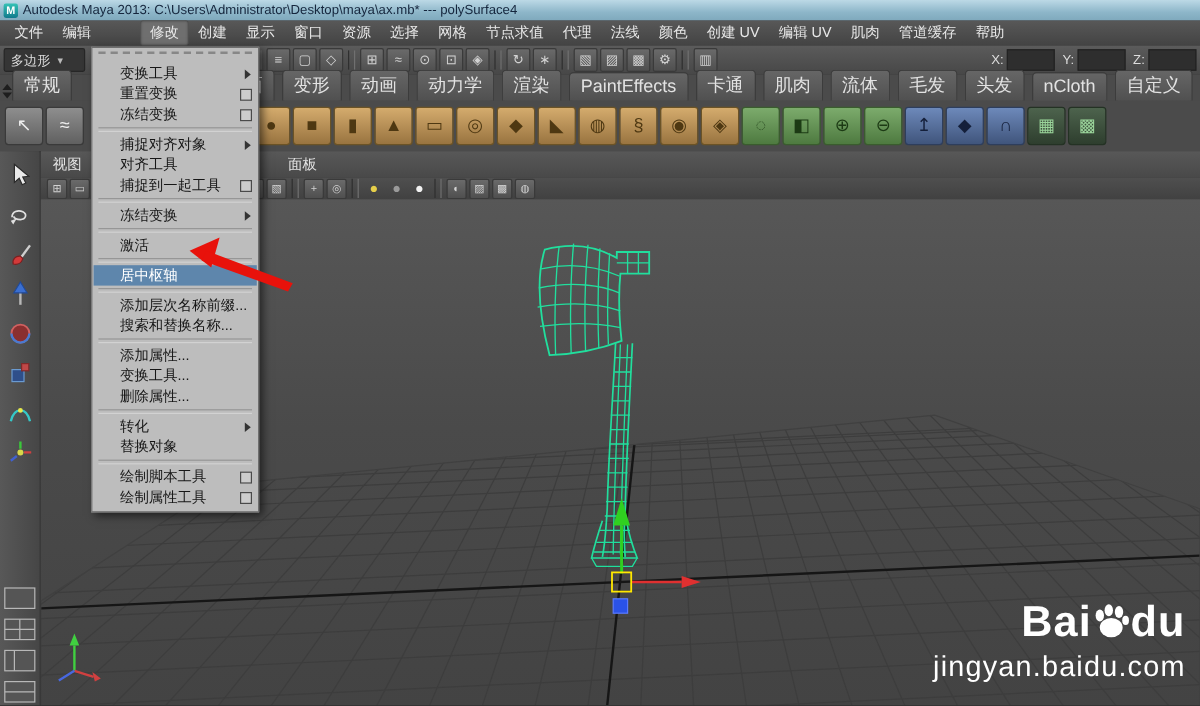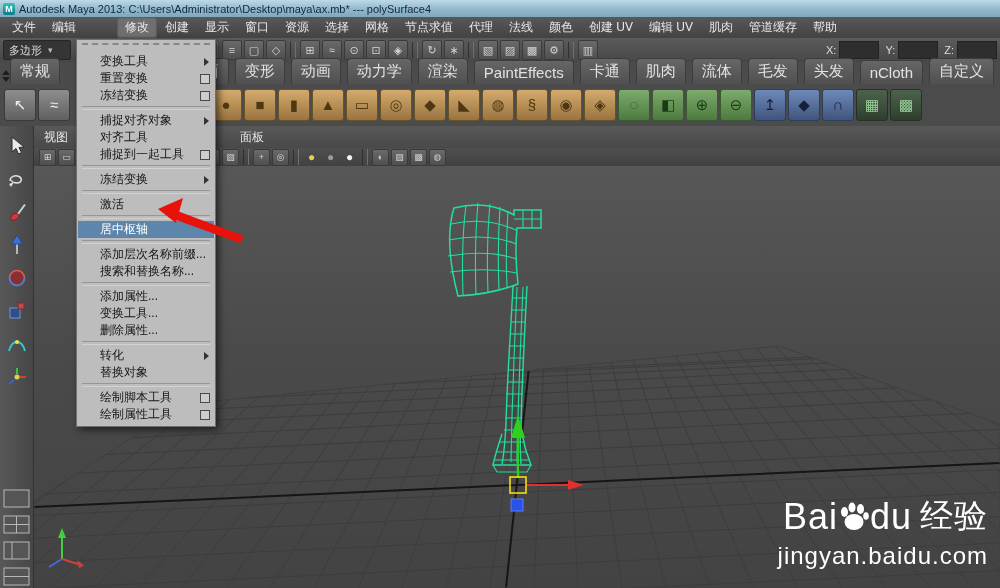--- a/index.html
+++ b/index.html
@@ -86,21 +86,21 @@
   .sub-arrow{position:absolute;right:5px;top:4.5px;width:0;height:0;border-left:5px solid #333;
              border-top:4px solid transparent;border-bottom:4px solid transparent;}
   .optbox{position:absolute;right:4px;top:4px;width:8px;height:8px;border:1px solid #4a4a4a;background:#cdcdcd;}
   .msep{height:2px;margin:2px 4px;border-top:1px solid #969696;border-bottom:1px solid #d2d2d2;}
 
   
   .annot{position:absolute;left:152px;top:196px;z-index:60;}
 
   
   .watermark{position:absolute;right:12px;bottom:18px;text-align:right;color:#fff;z-index:40;}
-  .wrow{display:flex;align-items:center;justify-content:flex-end;font-weight:normal;font-size:36px;letter-spacing:1px;text-align:center;}
+  .wrow{display:flex;align-items:center;justify-content:flex-end;font-weight:bold;font-size:36px;letter-spacing:1px;text-align:center;}
   .wcn{font-size:33px;margin-left:8px;}
   .wurl{font-size:24px;margin-top:3px;letter-spacing:1px;}
 </style>
 </head>
 <body>
 
 <div class="window">
 
   <div class="titlebar">
     <span class="appicon">M</span>
@@ -480,18 +480,17 @@
     <div class="wrow">
       <span>Bai</span>
       <svg width="30" height="32" viewBox="0 0 30 32" style="margin:0 1px;">
         <ellipse cx="15" cy="21" rx="9.5" ry="8" fill="#fff"></ellipse>
         <ellipse cx="5.5" cy="11" rx="3.5" ry="5" fill="#fff"></ellipse>
         <ellipse cx="13" cy="6.5" rx="3.5" ry="5" fill="#fff"></ellipse>
         <ellipse cx="21.5" cy="8" rx="3.5" ry="5" fill="#fff"></ellipse>
         <ellipse cx="27" cy="15" rx="2.8" ry="3.8" fill="#fff"></ellipse>
       </svg>
       <span>du</span>
-      <span class="wcn">经验</span>
     </div>
     <div class="wurl">jingyan.baidu.com</div>
   </div>
 
 </div>
 
 </body></html>

